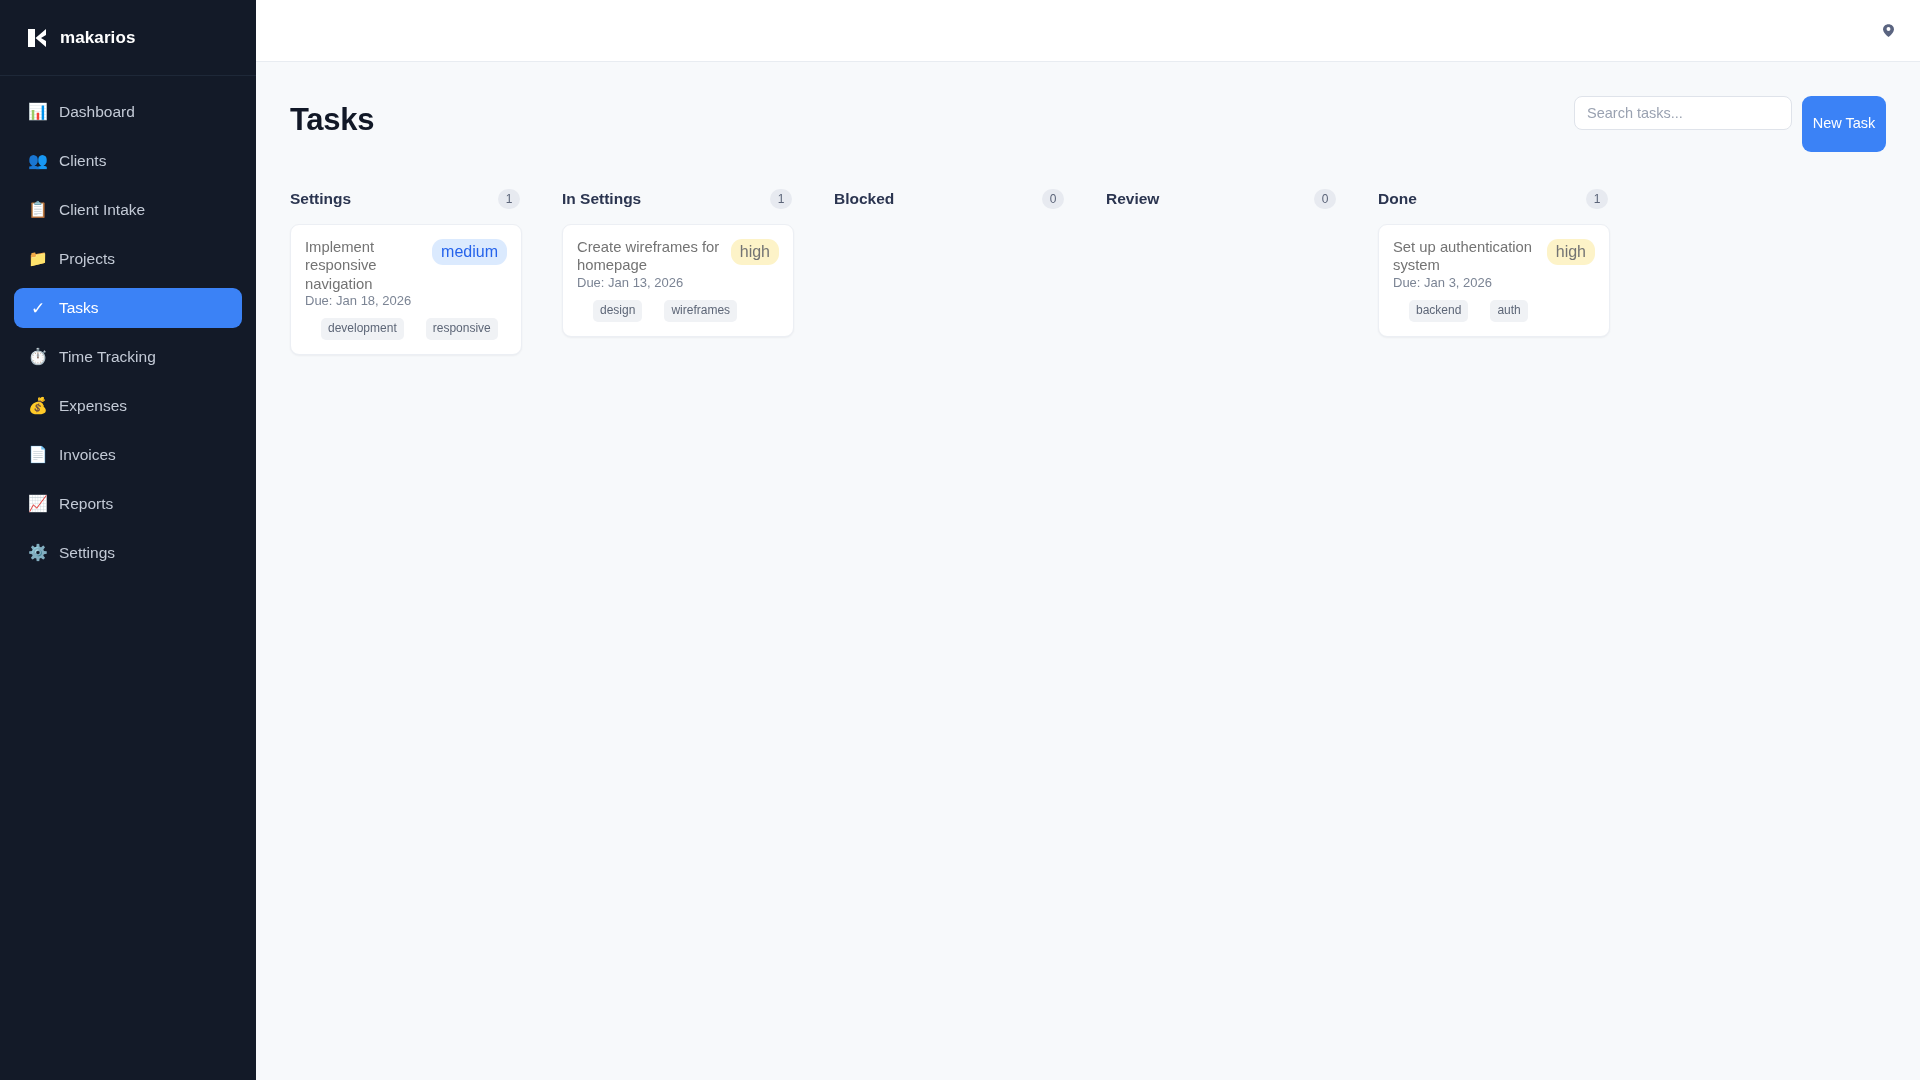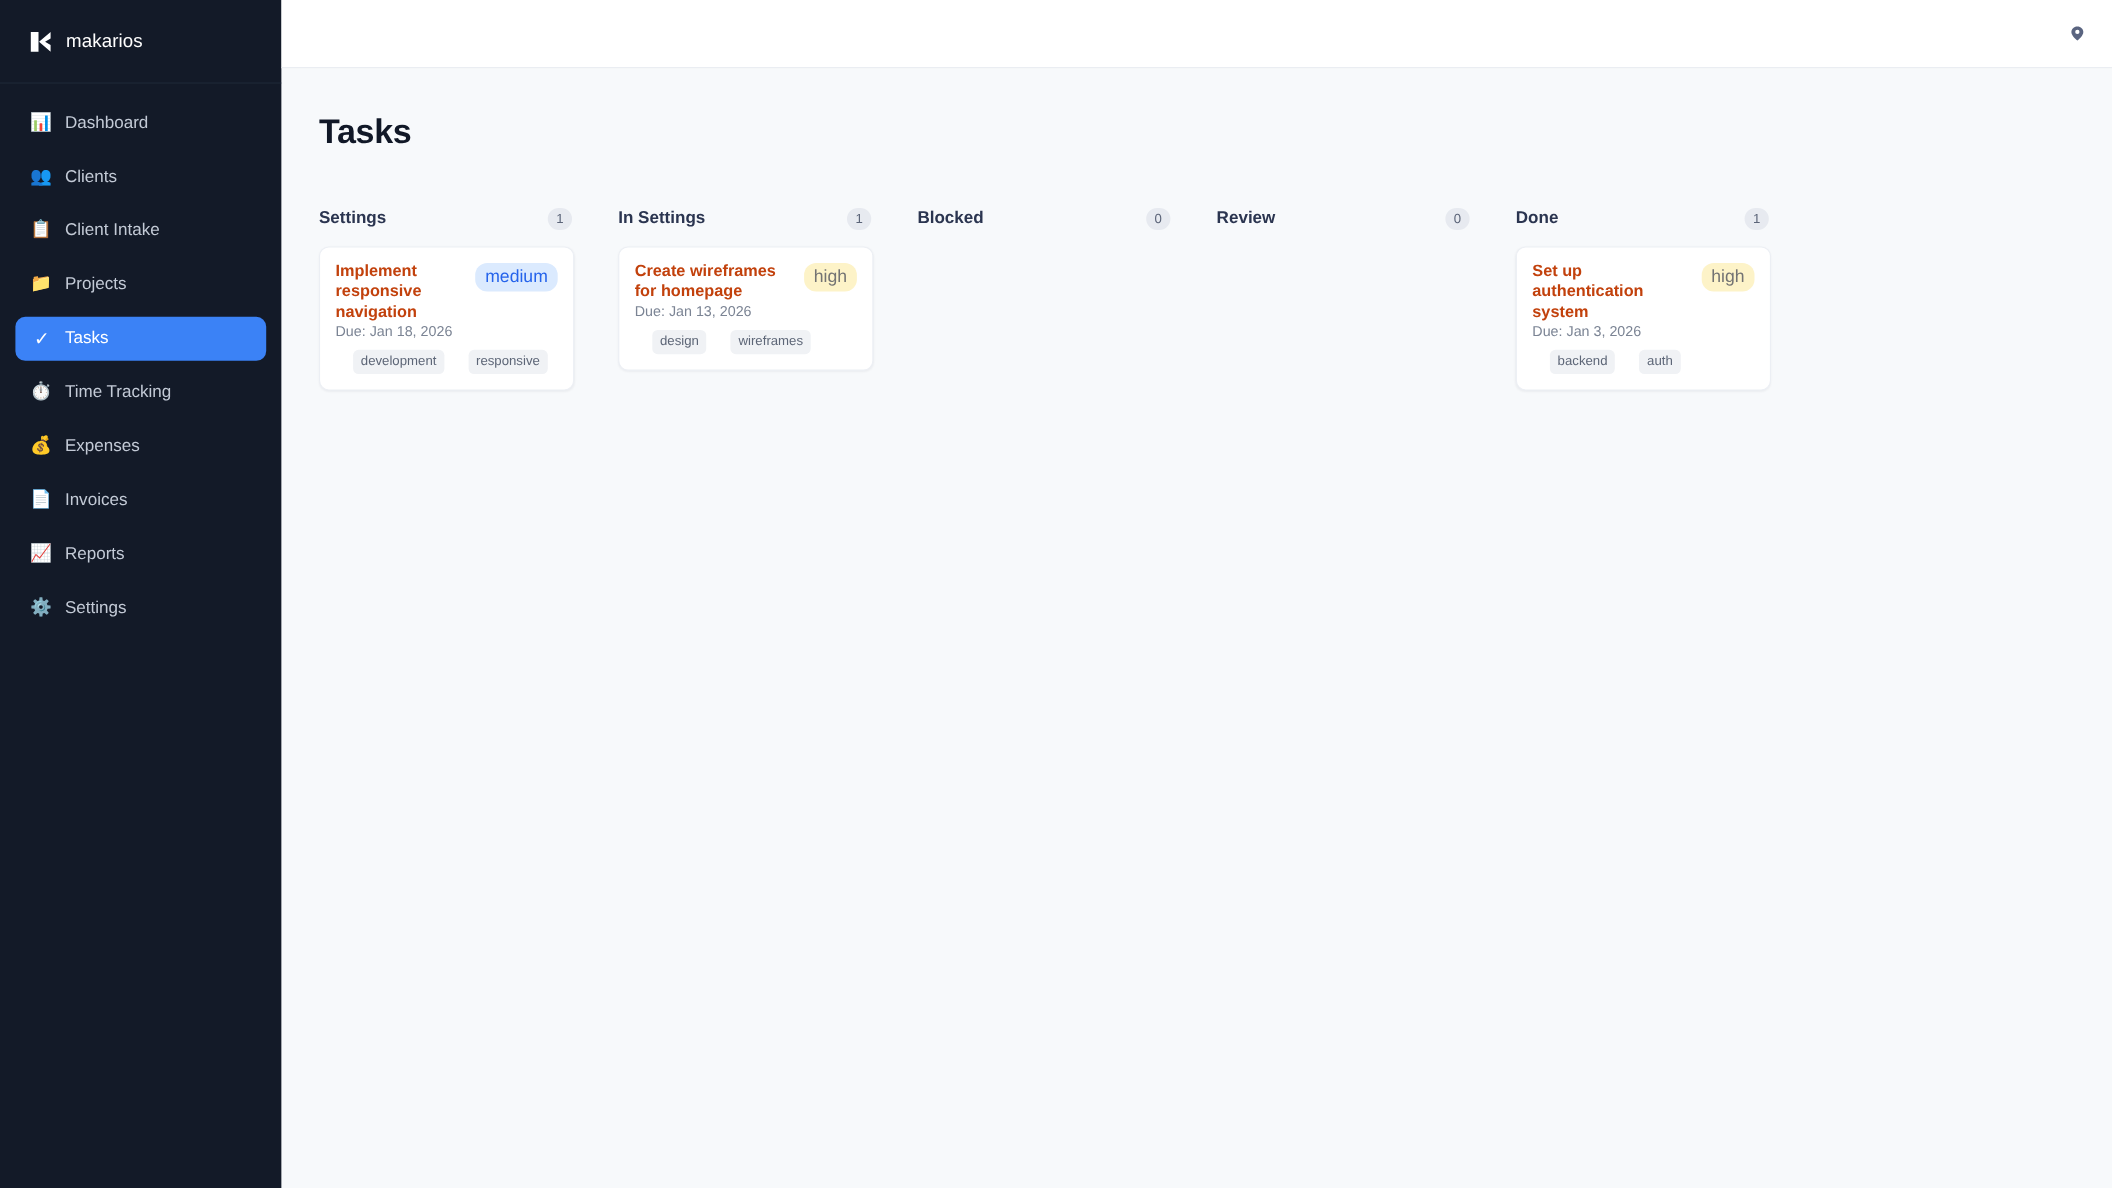--- a/index.html
+++ b/index.html
@@ -47,21 +47,21 @@
     width: 22px;
     height: 22px;
     flex: 0 0 22px;
     position: relative;
     display: block;
   }
 
   .brand-name {
     color: #ffffff;
     font-size: 17px;
-    font-weight: 400;
+    font-weight: 700;
     letter-spacing: .1px;
   }
 
   .nav {
     padding: 16px 14px 0 14px;
     display: flex;
     flex-direction: column;
     gap: 1px;
   }
 
@@ -242,22 +242,22 @@
 
   .card-top {
     display: flex;
     align-items: flex-start;
     justify-content: space-between;
     gap: 8px;
   }
 
   .card-title {
     font-size: 14.8px;
-    font-weight: 700;
-    color: #c2410c;
+    font-weight: 400;
+    color: #737373;
     line-height: 1.25;
     flex: 1 1 auto;
   }
 
   .badge {
     flex: 0 0 auto;
     border-radius: 11px;
     font-size: 16px;
     padding: 2px 9px;
     line-height: 1.35;
@@ -357,20 +357,24 @@
           <path d="M8 1.2 C4.6 1.2 2.2 3.6 2.2 6.6 C2.2 9.6 5.4 13 8 14.8 C10.6 13 13.8 9.6 13.8 6.6 C13.8 3.6 11.4 1.2 8 1.2 Z" fill="#5a6480"></path>
           <circle cx="8" cy="6.4" r="2.1" fill="#ffffff"></circle>
         </svg>
       </span>
     </header>
 
     <div class="content">
 
       <div class="page-head">
         <h1 class="page-title">Tasks</h1>
+        <div class="head-actions">
+          <input class="search-input" type="text" placeholder="Search tasks..." style="">
+          <button class="new-task-btn">New Task</button>
+        </div>
       </div>
 
       <div class="board">
           <div class="column">
             <div class="col-head">
               <span class="col-title">Settings</span>
               <span class="col-count">1</span>
             </div>
             <div class="card">
               <div class="card-top">

